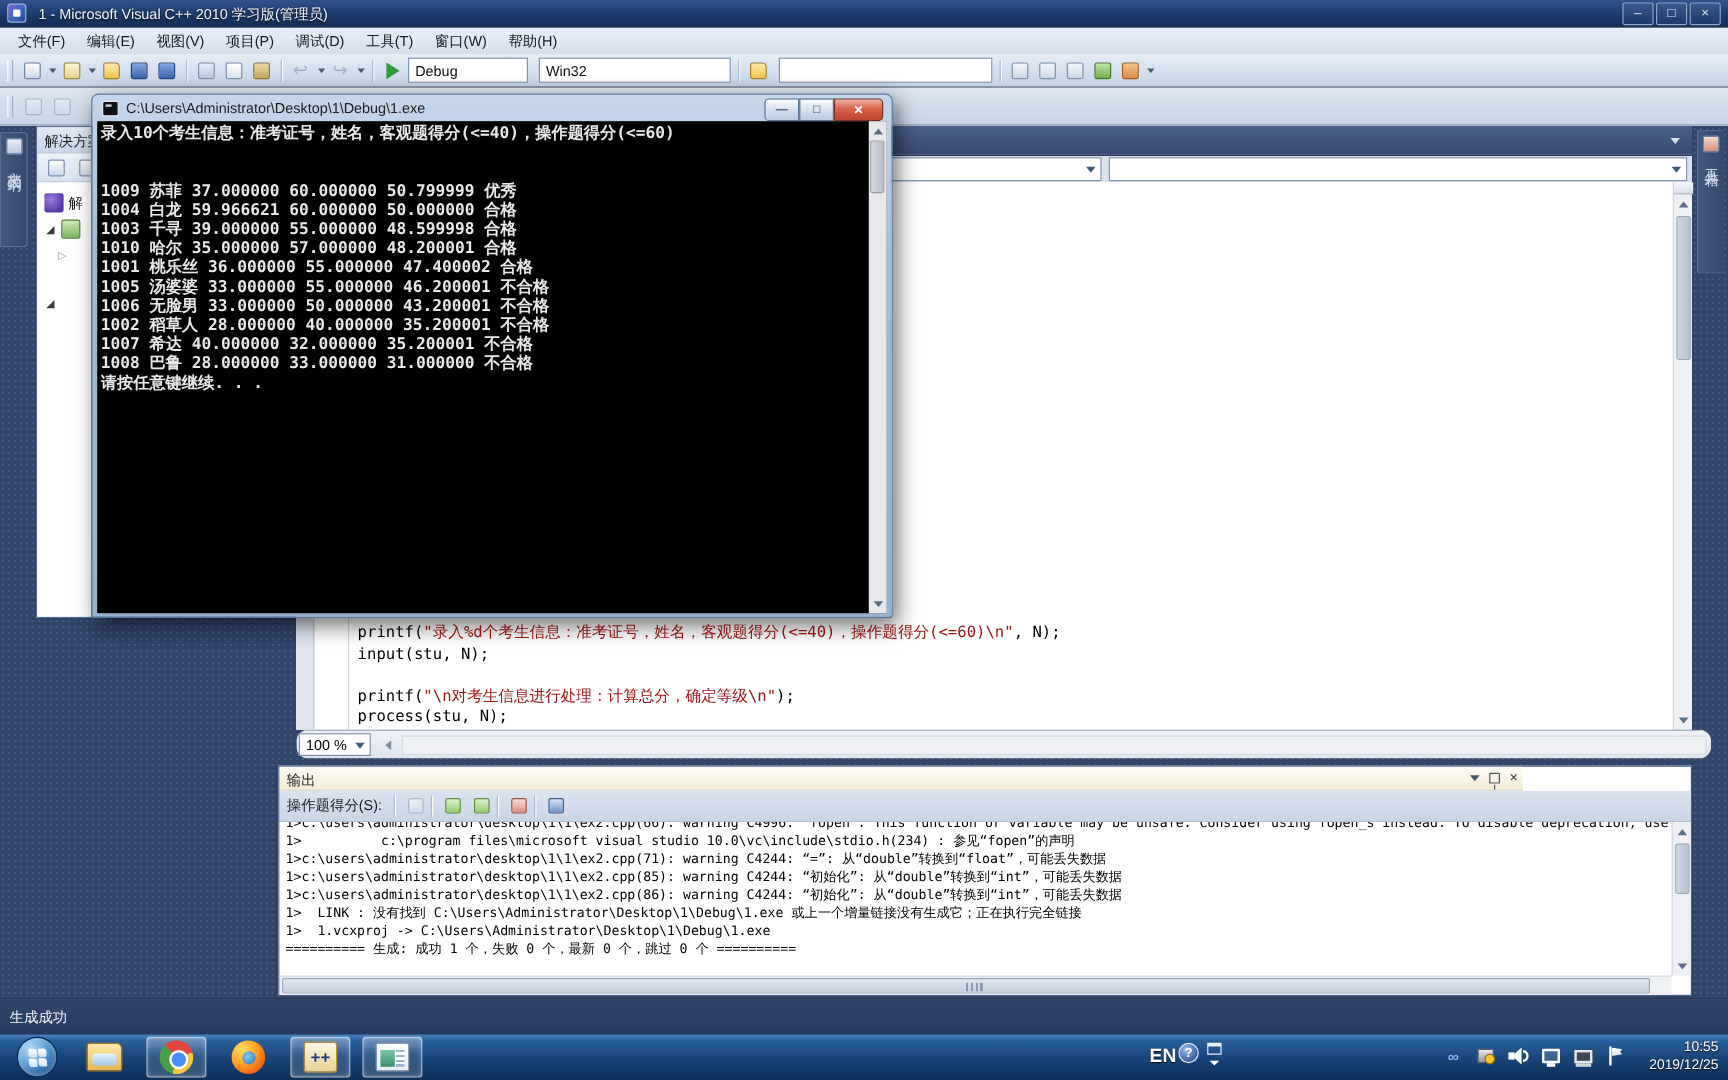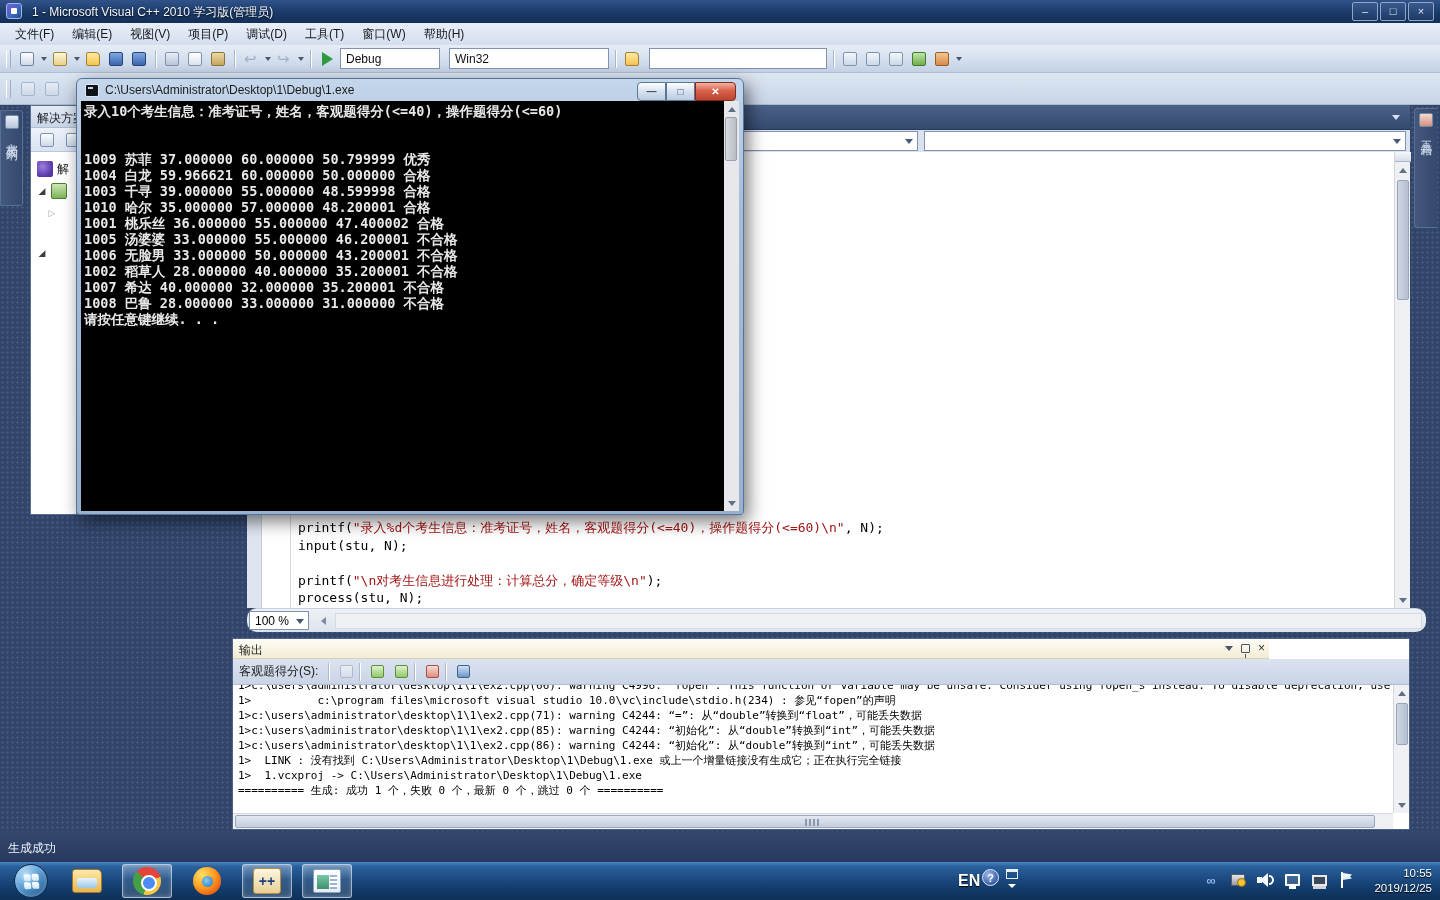--- a/index.html
+++ b/index.html
@@ -404,21 +404,21 @@
   <div class="output">
     <div class="out-head">
       <span>输出</span>
       <span class="out-head-btns">
         <span class="caret-dn"></span>
         <span class="pinicon"></span>
         <span class="xicon">×</span>
       </span>
     </div>
     <div class="out-tools">
-      <span>客观题得分(S):</span>
+      <span>操作题得分(S):</span>
       <span class="tb-sep" style="margin-left:10px;"></span>
       <span class="out-ico">
           <span class="bx" style="opacity:.5;"></span>
         </span>
       <span class="tb-sep"></span>
       <span class="out-ico grn">
           <span class="bx"></span>
         </span>
       <span class="out-ico grn">
           <span class="bx"></span>

